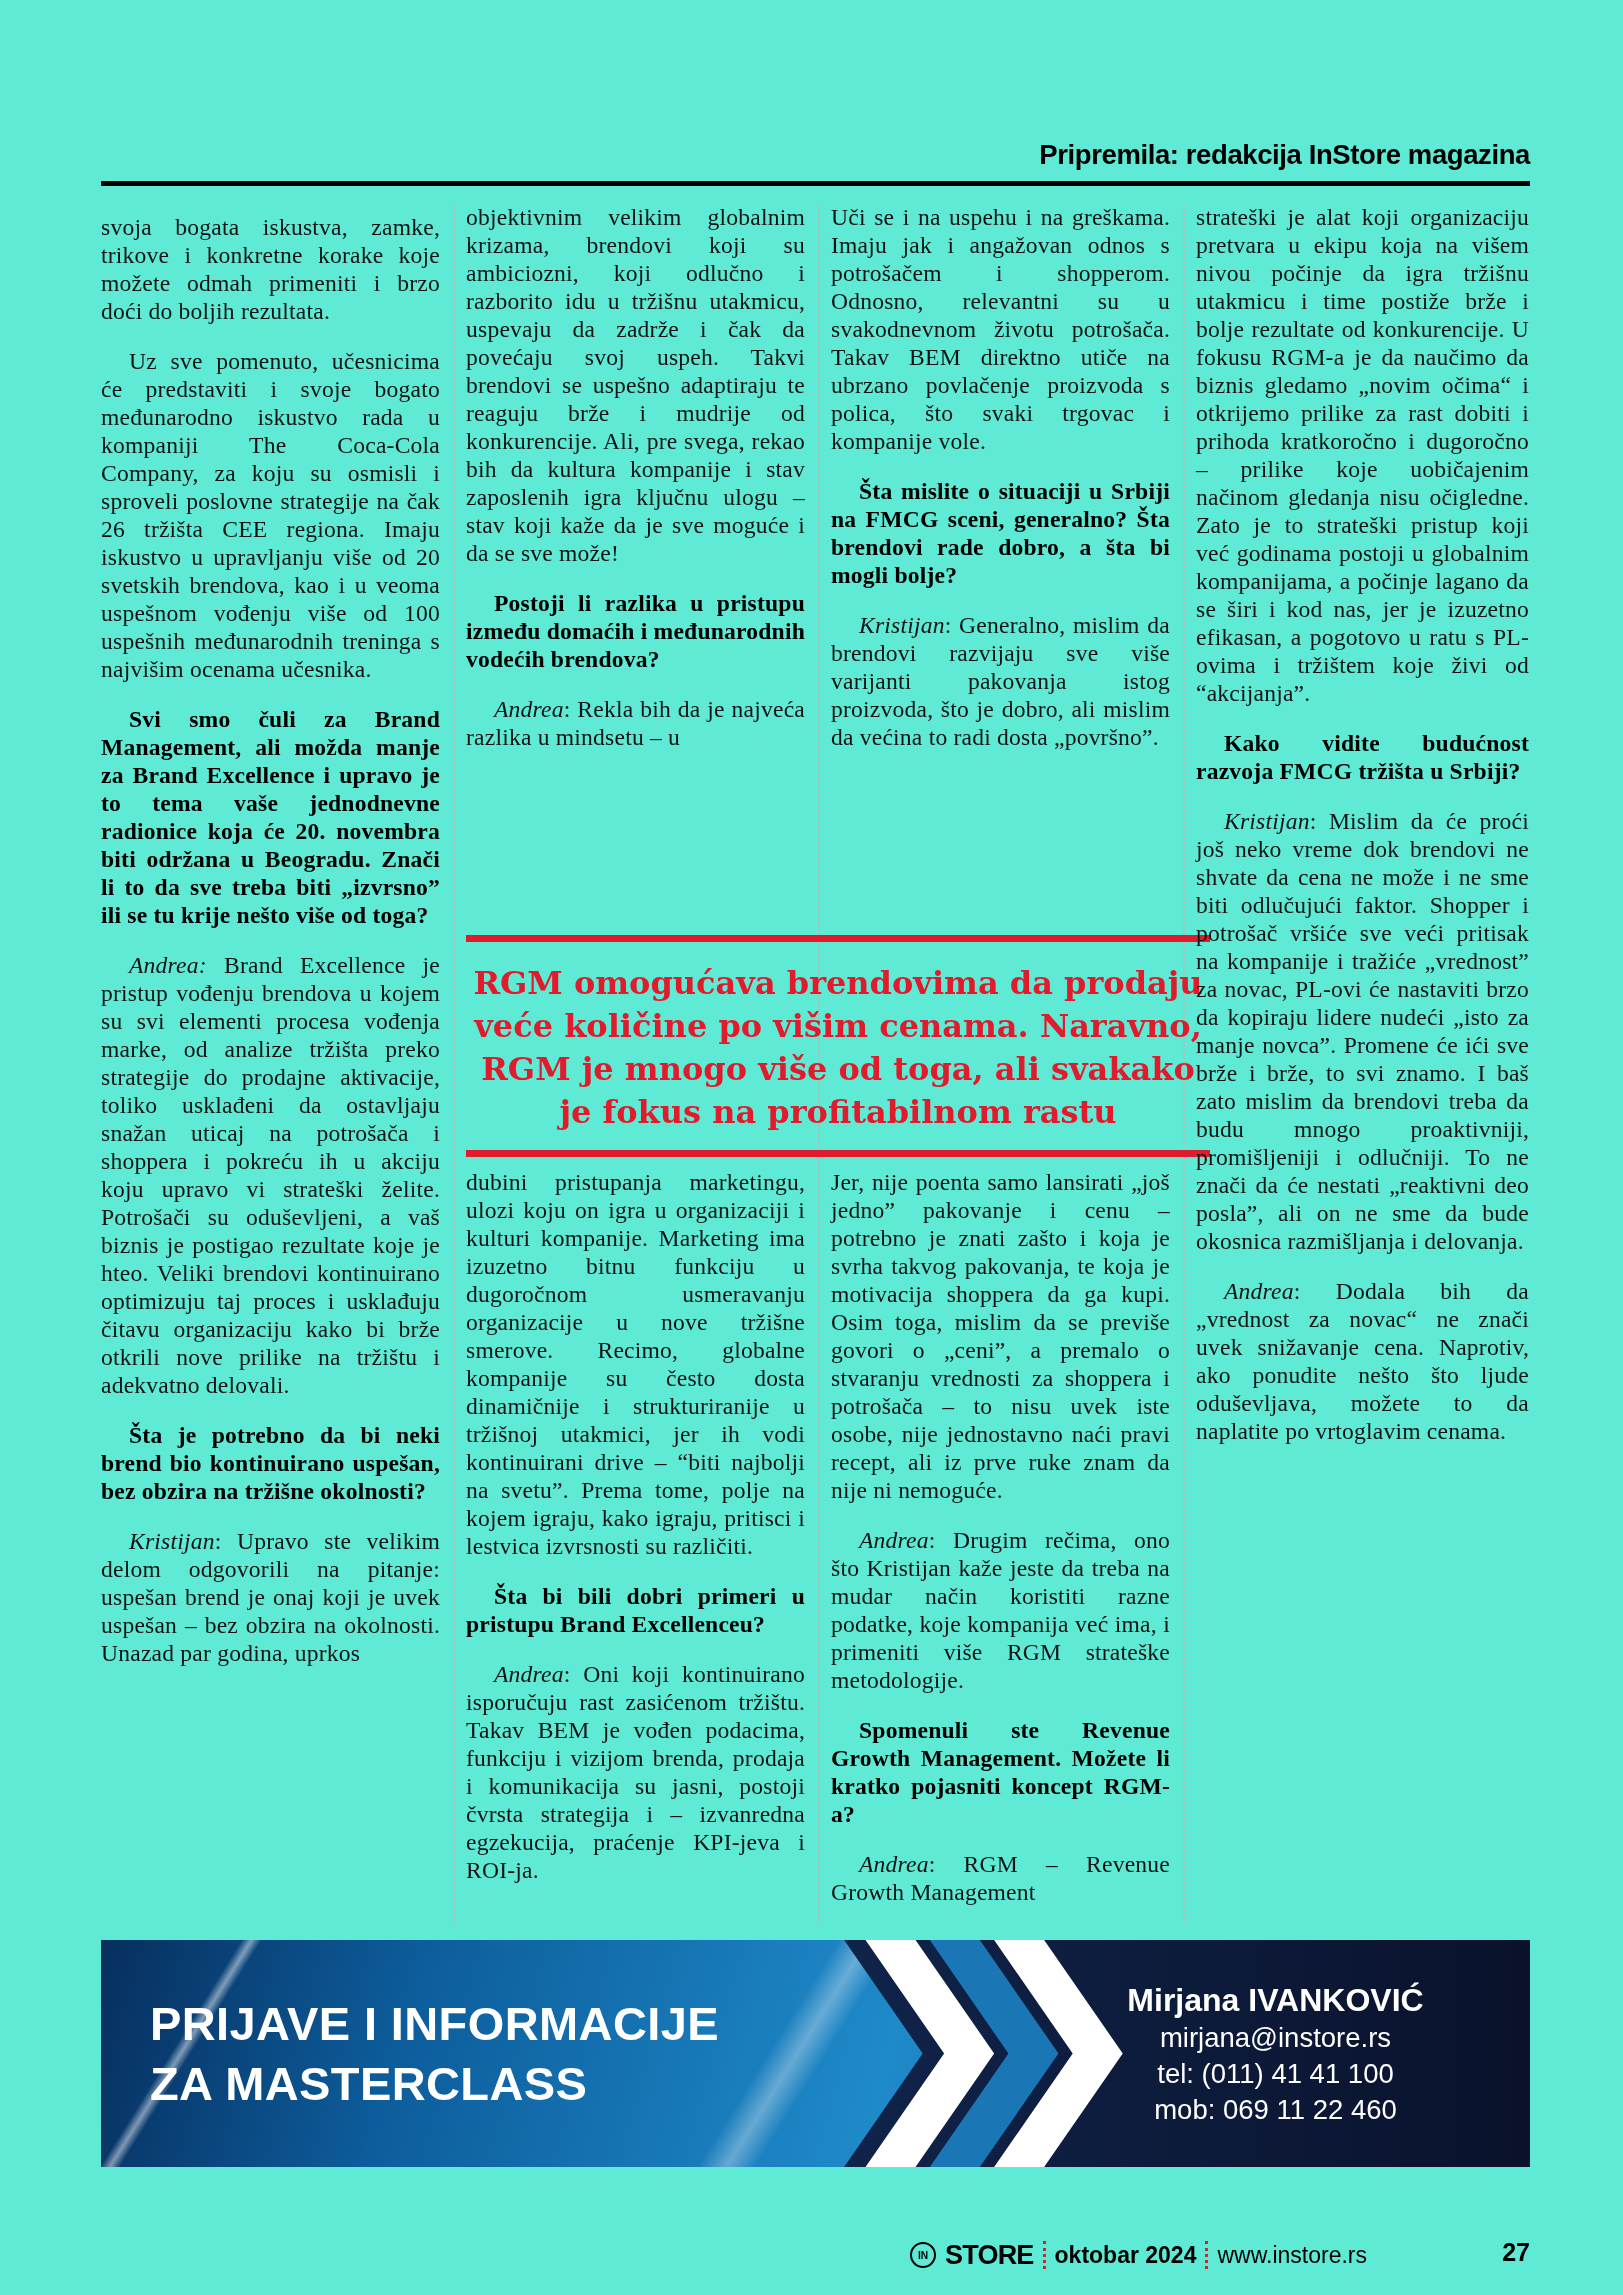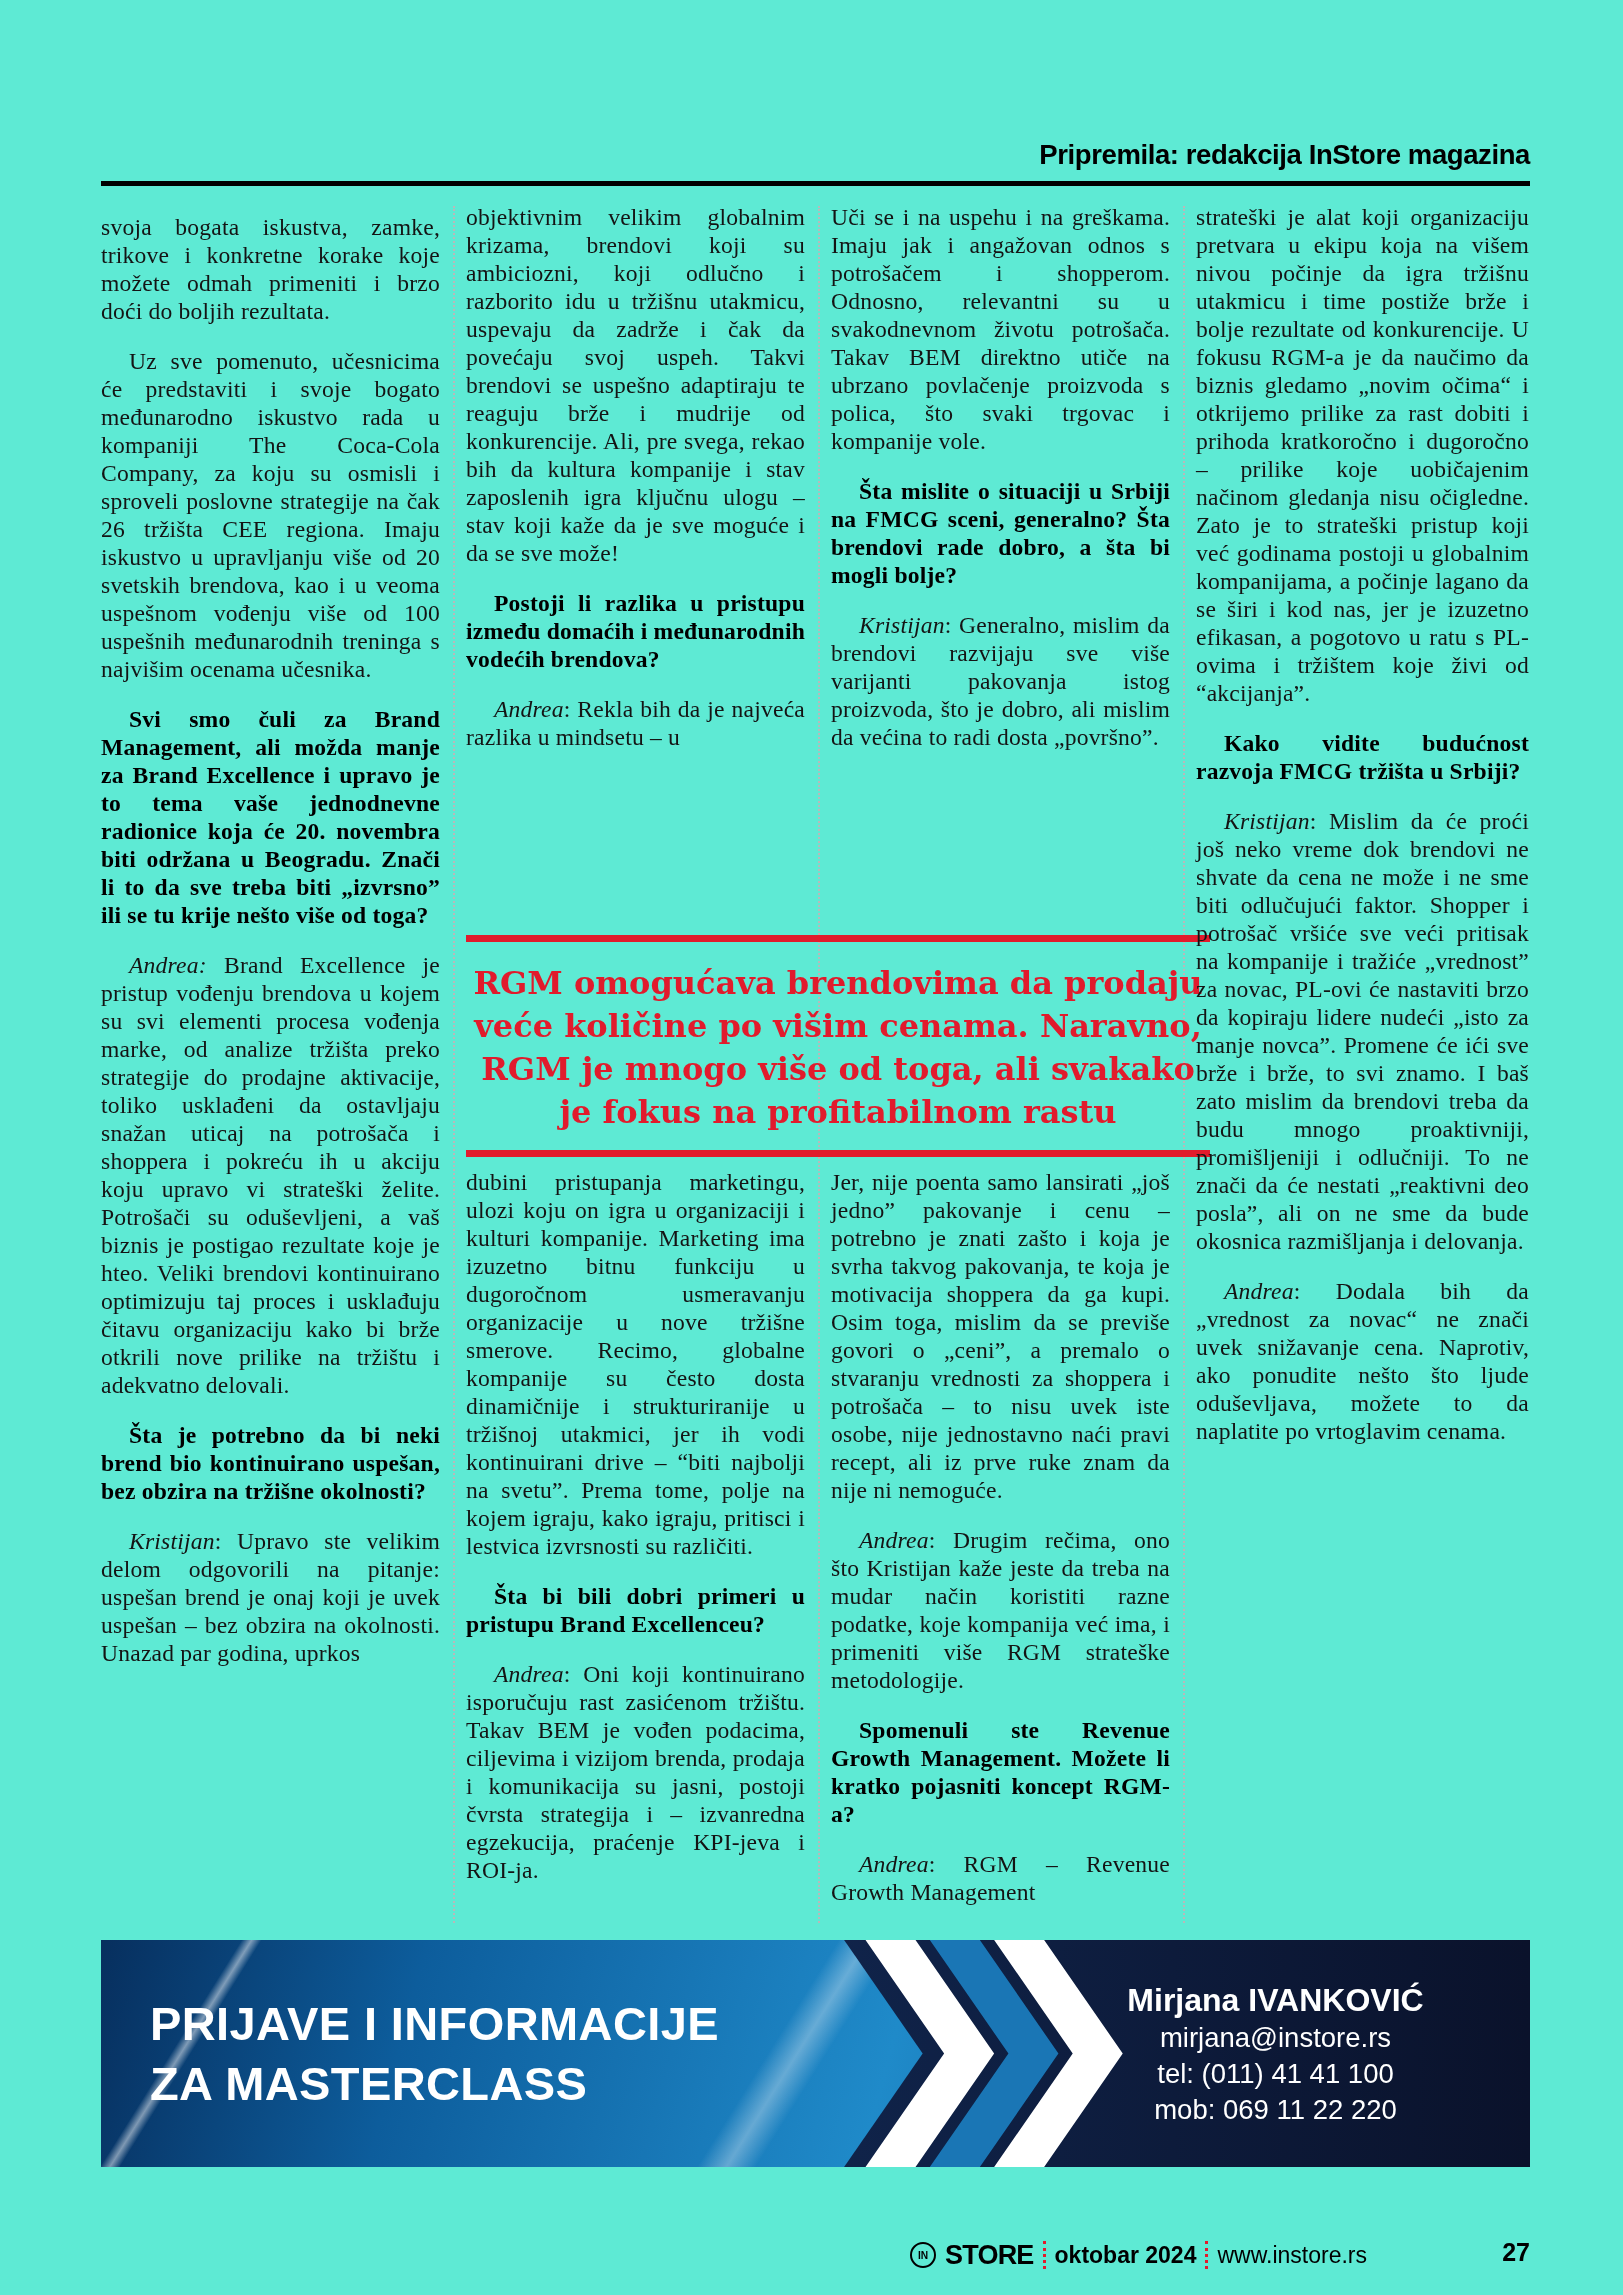--- a/index.html
+++ b/index.html
@@ -92,21 +92,21 @@
     <p class="para"><span class="spk">Andrea</span><span>: Rekla bih da je najveća razlika u mindsetu – u</span></p>
   </div>
 
   <div class="pullquote">
     <div class="pullquote-text">RGM omogućava brendovima da prodaju veće količine po višim cenama. Naravno, RGM je mnogo više od toga, ali svakako je fokus na profitabilnom rastu</div>
   </div>
 
   <div class="colblock" id="col2b">
     <p class="para cont"><span class="spk"></span><span>dubini pristupanja marketingu, ulozi koju on igra u organizaciji i kulturi kompanije. Marketing ima izuzetno bitnu funkciju u dugoročnom usmeravanju organizacije u nove tržišne smerove. Recimo, globalne kompanije su često dosta dinamičnije i strukturiranije u tržišnoj utakmici, jer ih vodi kontinuirani drive – “biti najbolji na svetu”. Prema tome, polje na kojem igraju, kako igraju, pritisci i lestvica izvrsnosti su različiti.</span></p>
     <p class="para q"><span class="spk"></span><span>Šta bi bili dobri primeri u pristupu Brand Excellenceu?</span></p>
-    <p class="para"><span class="spk">Andrea</span><span>: Oni koji kontinuirano isporučuju rast zasićenom tržištu. Takav BEM je vođen podacima, ciljevima i vizijom brenda, prodaja i komunikacija su jasni, postoji čvrsta strategija i – izvanredna egzekucija, praćenje KPI-jeva i ROI-ja.</span></p>
+    <p class="para"><span class="spk">Andrea</span><span>: Oni koji kontinuirano isporučuju rast zasićenom tržištu. Takav BEM je vođen podacima, funkciju i vizijom brenda, prodaja i komunikacija su jasni, postoji čvrsta strategija i – izvanredna egzekucija, praćenje KPI-jeva i ROI-ja.</span></p>
   </div>
 
   <div class="colblock" id="col3a">
     <p class="para cont"><span class="spk"></span><span>Uči se i na uspehu i na greškama. Imaju jak i angažovan odnos s potrošačem i shopperom. Odnosno, relevantni su u svakodnevnom životu potrošača. Takav BEM direktno utiče na ubrzano povlačenje proizvoda s polica, što svaki trgovac i kompanije vole.</span></p>
     <p class="para q"><span class="spk"></span><span>Šta mislite o situaciji u Srbiji na FMCG sceni, generalno? Šta brendovi rade dobro, a šta bi mogli bolje?</span></p>
     <p class="para"><span class="spk">Kristijan</span><span>: Generalno, mislim da brendovi razvijaju sve više varijanti pakovanja istog proizvoda, što je dobro, ali mislim da većina to radi dosta „površno”.</span></p>
   </div>
 
   <div class="colblock" id="col3b">
     <p class="para cont"><span class="spk"></span><span>Jer, nije poenta samo lansirati „još jedno” pakovanje i cenu – potrebno je znati zašto i koja je svrha takvog pakovanja, te koja je motivacija shoppera da ga kupi. Osim toga, mislim da se previše govori o „ceni”, a premalo o stvaranju vrednosti za shoppera i potrošača – to nisu uvek iste osobe, nije jednostavno naći pravi recept, ali iz prve ruke znam da nije ni nemoguće.</span></p>
@@ -131,21 +131,21 @@
     <div class="chev b1"></div>
     <div class="chev w2"></div>
     <div class="banner-title">
       <div>PRIJAVE I INFORMACIJE</div>
       <div>ZA MASTERCLASS</div>
     </div>
     <div class="banner-contact">
       <div class="contact-name">Mirjana IVANKOVIĆ</div>
       <div>mirjana@instore.rs</div>
       <div>tel: (011) 41 41 100</div>
-      <div>mob: 069 11 22 220</div>
+      <div>mob: 069 11 22 460</div>
     </div>
   </div>
 
   <div class="footer">
     <div class="footer-meta">
       <span class="logo-circle">IN</span>
       <span class="footer-brand">STORE</span>
       <span class="red-dots"></span>
       <span class="footer-date">oktobar 2024</span>
       <span class="red-dots"></span>

